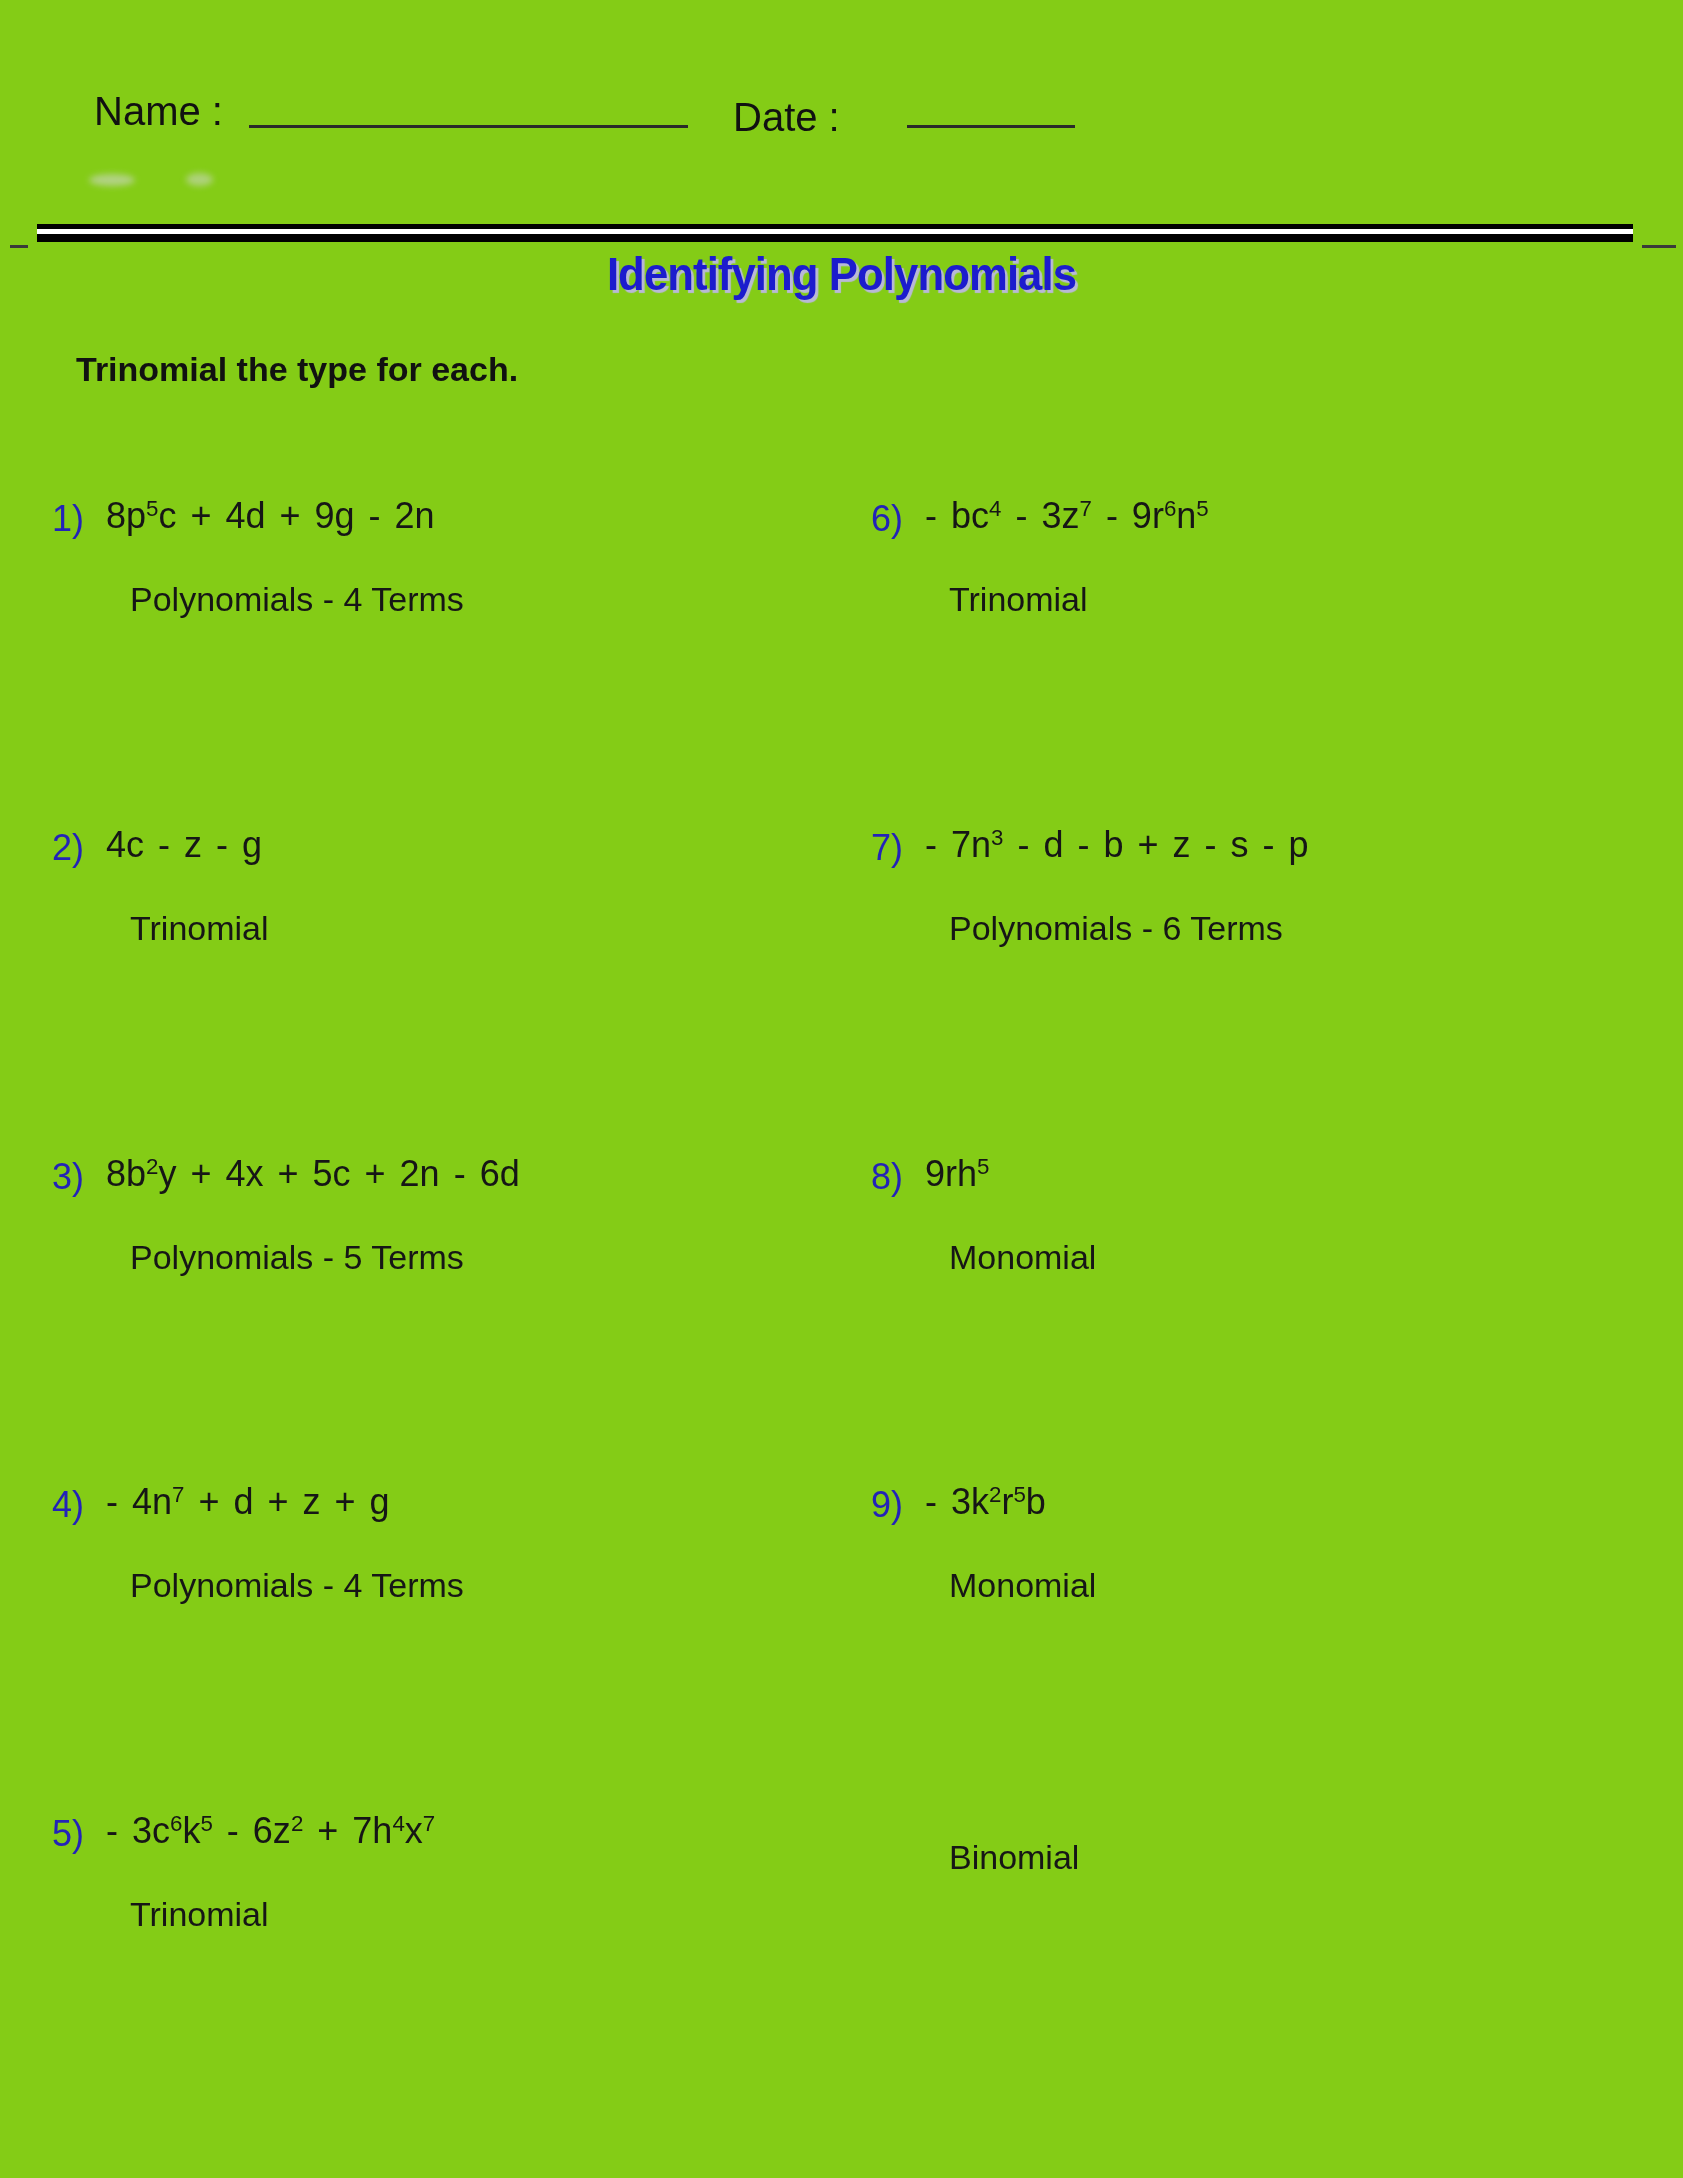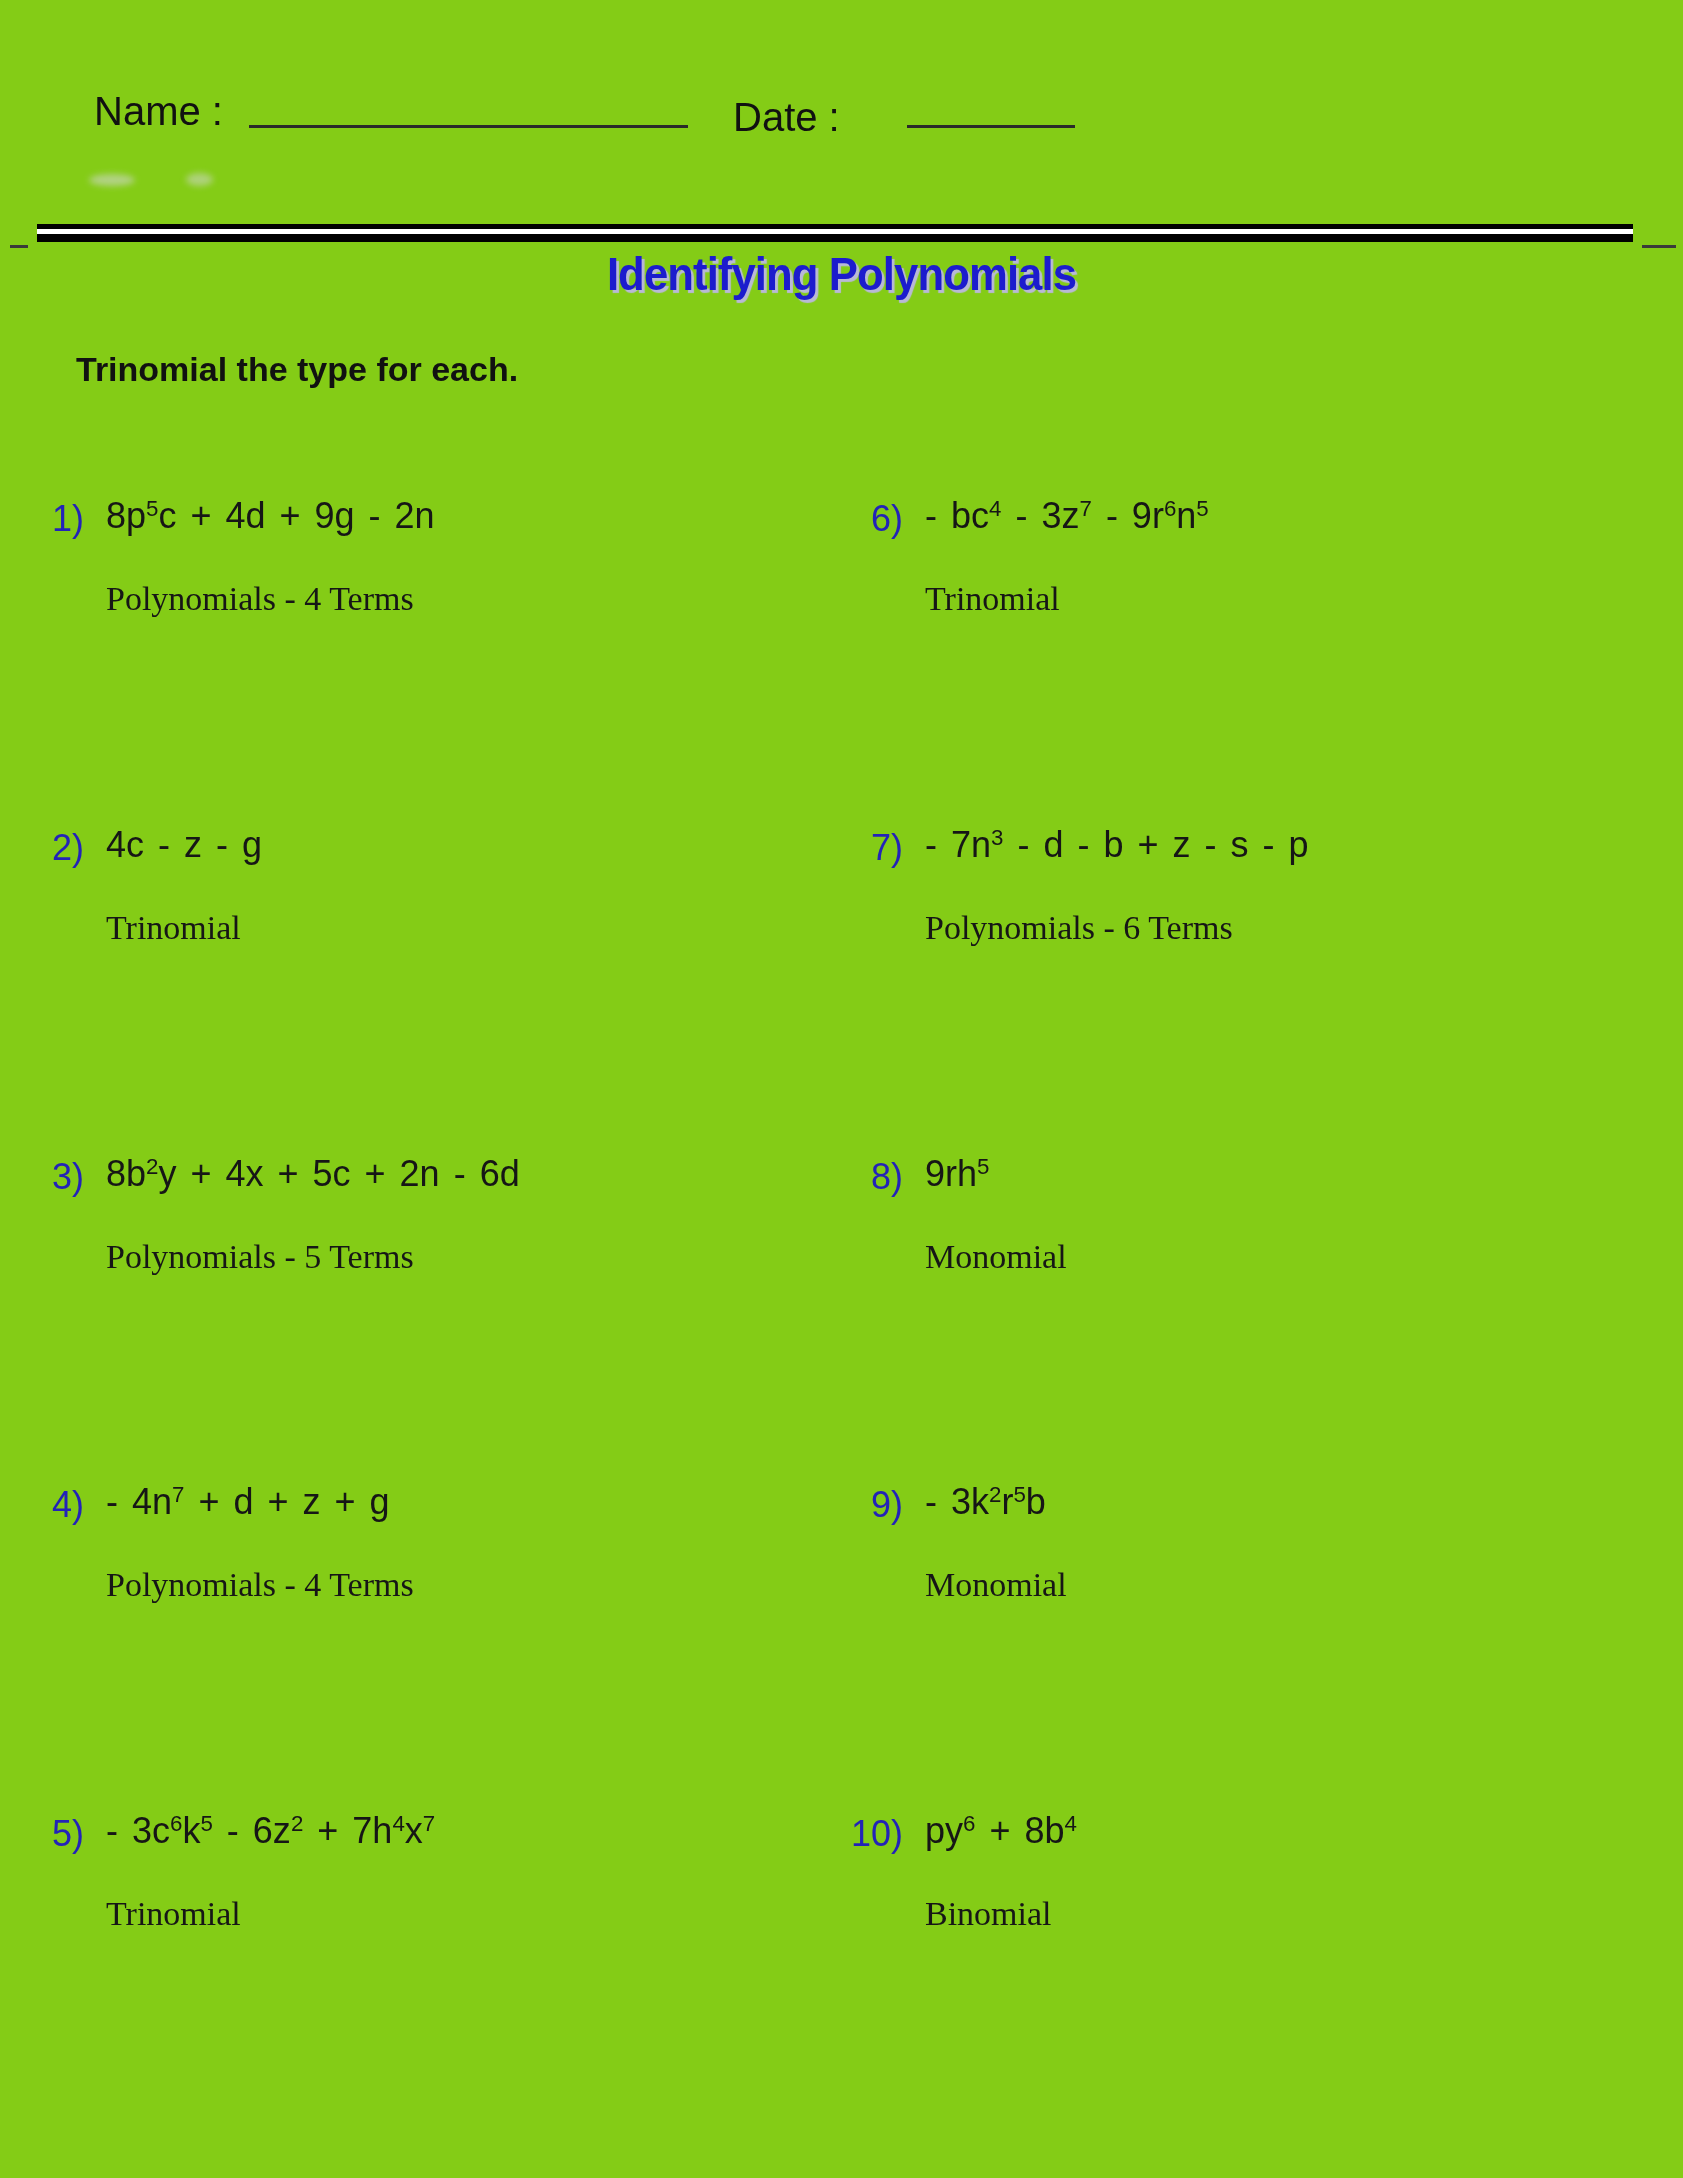--- a/index.html
+++ b/index.html
@@ -42,21 +42,21 @@
   .line{display:flex;align-items:flex-start;padding-top:14px;}
   .num{
     flex:0 0 54px;width:54px;text-align:right;margin-right:22px;
     font-size:36px;line-height:43px;color:#2323b8;
   }
   .expr{
     font-size:36px;line-height:37px;color:#161616;word-spacing:4px;white-space:nowrap;
   }
   .expr .sup{font-size:0.62em;position:relative;top:-0.55em;}
   .answer{
-    margin-top:40px;margin-left:76px;font-size:34px;color:#161616;white-space:nowrap;font-family:Liberation Serif, serif;
+    margin-top:40px;margin-left:100px;font-size:34px;color:#161616;white-space:nowrap;
   }
 </style>
 </head>
 <body>
 
 <div id="page">
 
   <div id="name-label" class="hdr-label">Name :</div>
   <div id="name-line" class="fill-line"></div>
   <div id="date-label" class="hdr-label">Date :</div>
@@ -128,21 +128,17 @@
     <div class="answer">Monomial</div>
   </div>
   <div class="problem pR r3">
     <div class="line">
         <span class="num">9)</span>
         <span class="expr">- 3k<span class="sup">2</span>r<span class="sup">5</span>b</span>
       </div>
     <div class="answer">Monomial</div>
   </div>
   <div class="problem pR r4">
-    <div class="line">
-        <span class="num">10)</span>
-        <span class="expr">py<span class="sup">6</span> + 8b<span class="sup">4</span></span>
-      </div>
     <div class="answer">Binomial</div>
   </div>
 
 </div>
 
 
 </body></html>

